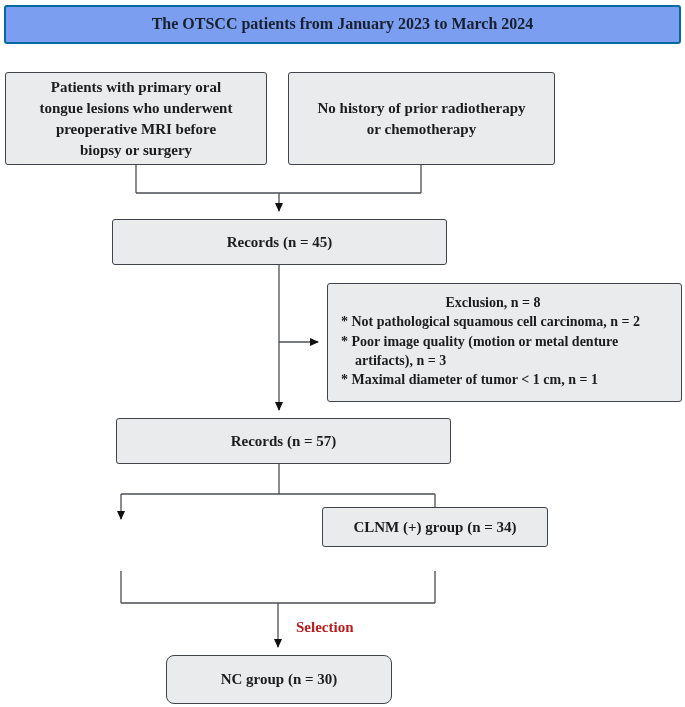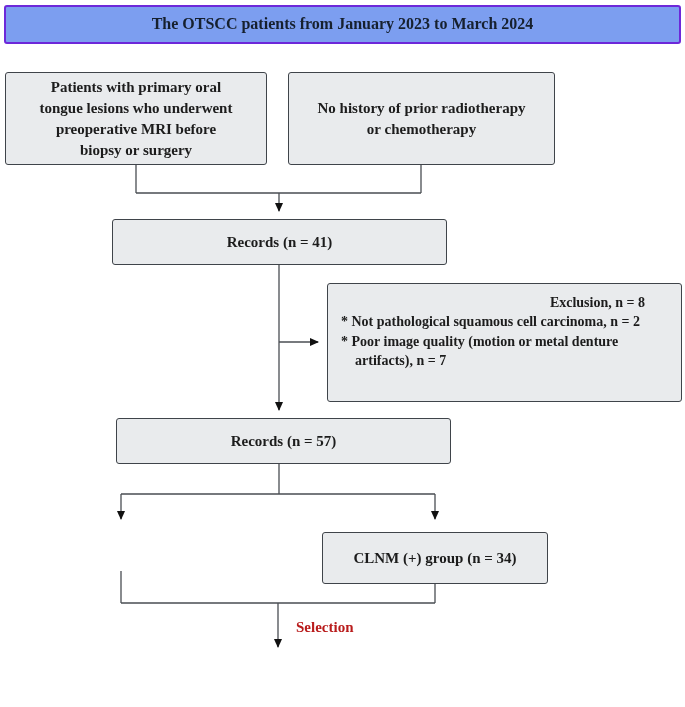--- a/index.html
+++ b/index.html
@@ -37,21 +37,21 @@
     color: #1C1C1C;
     z-index: 1;
     line-height: 1.4;
   }
   .title-box {
     left: 4px;
     top: 5px;
     width: 677px;
     height: 39px;
     background: #7C9EF0;
-    border: 2px solid #6d28d9;
+    border: 2px solid #0369a1;
     font-size: 16px;
     color: #16202E;
   }
   .criteria-left {
     left: 5px;
     top: 72px;
     width: 262px;
     height: 93px;
     font-size: 15px;
     padding: 6px 28px;
@@ -77,21 +77,21 @@
     top: 283px;
     width: 355px;
     height: 119px;
     display: block;
     text-align: left;
     font-size: 14px;
     line-height: 1.38;
     padding: 9px 10px 8px 13px;
   }
   .exclusion-title {
-    text-align: right;
+    text-align: center;
     padding-right: 26px;
   }
   .exclusion-item {
     padding-left: 14px;
     text-indent: -14px;
   }
   .exclusion-item.wrap-narrow {
     max-width: 278px;
   }
   .records-57 {
@@ -103,23 +103,23 @@
   }
   .clnm-neg {
     left: 8px;
     top: 527px;
     width: 226px;
     height: 44px;
     font-size: 15px;
   }
   .clnm-pos {
     left: 322px;
-    top: 532px;
+    top: 507px;
     width: 226px;
-    height: 52px;
+    height: 40px;
     font-size: 15px;
   }
   .nc-box {
     left: 166px;
     top: 655px;
     width: 226px;
     height: 49px;
     font-size: 15px;
     border-radius: 8px;
   }
@@ -168,34 +168,38 @@
 
   <div class="box criteria-left">
     <span>Patients with primary oral tongue lesions who underwent preoperative MRI before biopsy or surgery</span>
   </div>
 
   <div class="box criteria-right">
     <span>No history of prior radiotherapy or chemotherapy</span>
   </div>
 
   <div class="box records-65">
-    <span>Records (n = 41)</span>
+    <span>Records (n = 45)</span>
   </div>
 
   <div class="box exclusion-box">
     <div class="exclusion-title">Exclusion, n = 8</div>
     <div class="exclusion-item">* Not pathological squamous cell carcinoma, n = 2</div>
-    <div class="exclusion-item wrap-narrow">* Poor image quality (motion or metal denture artifacts), n = 7</div>
+    <div class="exclusion-item wrap-narrow">* Poor image quality (motion or metal denture artifacts), n = 3</div>
+    <div class="exclusion-item">* Maximal diameter of tumor &lt; 1 cm, n = 1</div>
   </div>
 
   <div class="box records-57">
     <span>Records (n = 57)</span>
   </div>
 
 
   <div class="box clnm-pos">
     <span>CLNM (+) group (n = 34)</span>
   </div>
 
   <div class="selection-label">Selection</div>
 
+  <div class="box nc-box">
+    <span>NC group (n = 30)</span>
+  </div>
 
 </div>
 
 </body></html>

